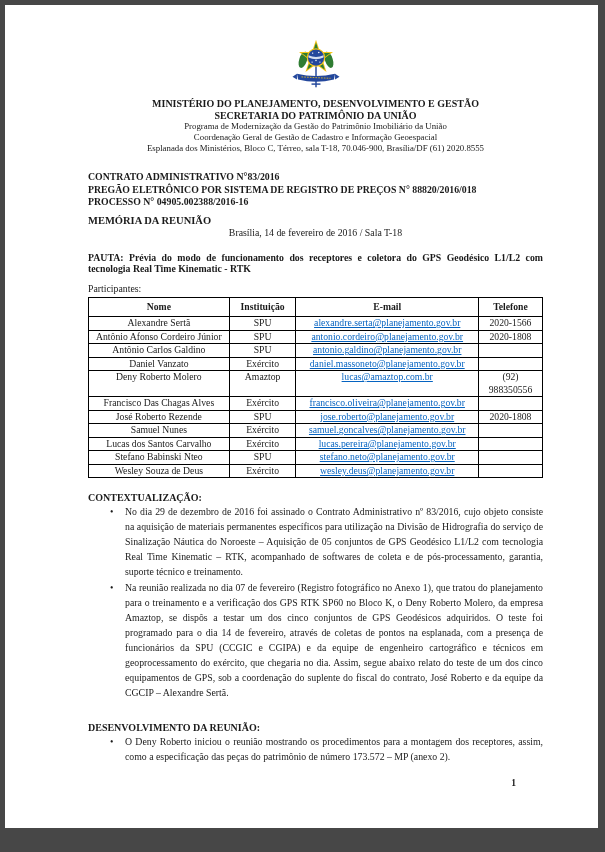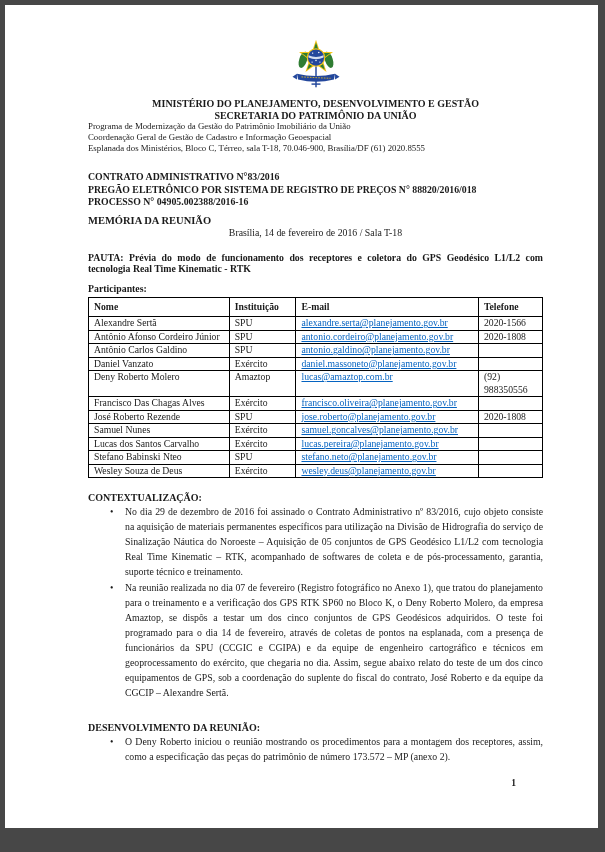--- a/index.html
+++ b/index.html
@@ -17,32 +17,32 @@
     background: #ffffff;
     padding: 30px 55px 0 83px;
     overflow: hidden;
   }
   .emblem-wrap { text-align: center; height: 62px; }
   .ministry-header { margin-top: 1px; }
   .ministry-header .hline-bold {
     font-weight: bold; font-size: 10px; line-height: 11.5px; text-align: center; margin: 0;
   }
   .ministry-header .hline-small {
-    font-size: 8.8px; line-height: 10.8px; margin: 0;
+    font-size: 8.8px; line-height: 10.8px; text-align: center; margin: 0;
   }
   .contract-block { margin-top: 18px; }
   .contract-block p { font-weight: bold; font-size: 9.8px; line-height: 12.3px; margin: 0; }
   .meeting-block { margin-top: 7px; }
   .meeting-title { font-weight: bold; font-size: 10.5px; text-align: left; margin: 0; line-height: 12px; }
   .meeting-subtitle { font-size: 9.8px; text-align: center; margin: 0; line-height: 11.5px; }
   .pauta { margin-top: 13px; font-weight: bold; font-size: 9.8px; line-height: 11.5px; text-align: justify; }
-  .participants-label { margin-top: 8px; font-weight: bold; font-size: 9.8px; line-height: 11px; }
+  .participants-label { margin-top: 8px; font-weight: normal; font-size: 9.8px; line-height: 11px; }
   table.participants { margin-top: 3px; width: 100%; border-collapse: collapse; font-size: 9.7px; }
   table.participants th, table.participants td {
-    border: 1px solid #000; padding: 0 5px; text-align: left; vertical-align: top; line-height: 12.5px;
+    border: 1px solid #000; padding: 0 5px; text-align: center; vertical-align: top; line-height: 12.5px;
   }
   table.participants th { font-weight: bold; padding-top: 3px; padding-bottom: 3px; }
   .col-nome  { width: 31%; }
   .col-inst  { width: 14.7%; }
   .col-email { width: 40.2%; }
   .col-tel   { width: 14.1%; }
   a.email-link { color: #0563C1; text-decoration: underline; cursor: pointer; word-break: break-all; }
   .section-heading { font-weight: bold; font-size: 10px; line-height: 12px; margin: 0; }
   .ctx-heading { margin-top: 14px; }
   .dev-heading { margin-top: 22px; }

